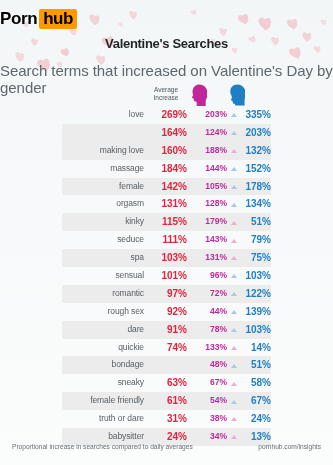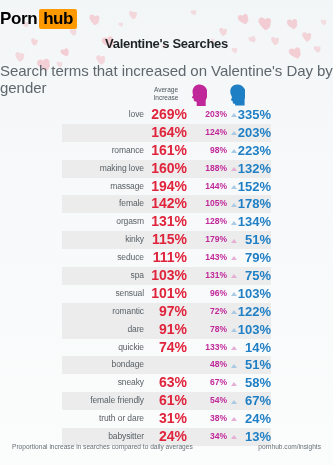--- a/index.html
+++ b/index.html
@@ -81,32 +81,32 @@
   }
   .row.odd .stripe{background:transparent;}
   .cell{position:absolute;top:0;height:100%;white-space:nowrap;}
   .c-term{
     left:62px;width:82px;text-align:right;
     font-size:8.5px;color:#585f64;font-weight:normal;
     letter-spacing:-0.1px;
   }
   .c-avg{
     left:149px;width:38px;text-align:right;
-    font-size:14px;color:#e0243c;font-weight:bold;
+    font-size:10px;color:#e0243c;font-weight:bold;
   }
   .c-f{
     left:191px;width:36px;text-align:right;
     font-size:8.5px;color:#c0289a;font-weight:bold;
   }
   .c-tri{
     left:229px;width:10px;text-align:center;
   }
   .c-m{
     left:237px;width:34px;text-align:right;
-    font-size:13px;color:#1f7fc4;font-weight:bold;
+    font-size:10px;color:#1f7fc4;font-weight:bold;
   }
   .tri{
     display:inline-block;
     width:0;height:0;
     border-left:3.2px solid transparent;
     border-right:3.2px solid transparent;
     border-bottom:4.4px solid #aac9e3;
     vertical-align:middle;
     margin-top:-1px;
   }
@@ -297,40 +297,32 @@
         <div class="cell c-tri"><span class="tri"></span></div>
         <div class="cell c-m">335%</div>
       </div>
       <div class="row">
         <div class="stripe"></div>
         <div class="cell c-avg">164%</div>
         <div class="cell c-f">124%</div>
         <div class="cell c-tri"><span class="tri"></span></div>
         <div class="cell c-m">203%</div>
       </div>
-      <div class="row odd">
-        <div class="stripe"></div>
-        <div class="cell c-term">romance</div>
-        <div class="cell c-avg">161%</div>
-        <div class="cell c-f">98%</div>
-        <div class="cell c-tri"><span class="tri"></span></div>
-        <div class="cell c-m">223%</div>
-      </div>
       <div class="row">
         <div class="stripe"></div>
         <div class="cell c-term">making love</div>
         <div class="cell c-avg">160%</div>
         <div class="cell c-f">188%</div>
         <div class="cell c-tri"><span class="tri f"></span></div>
         <div class="cell c-m">132%</div>
       </div>
       <div class="row odd">
         <div class="stripe"></div>
         <div class="cell c-term">massage</div>
-        <div class="cell c-avg">194%</div>
+        <div class="cell c-avg">184%</div>
         <div class="cell c-f">144%</div>
         <div class="cell c-tri"><span class="tri"></span></div>
         <div class="cell c-m">152%</div>
       </div>
       <div class="row">
         <div class="stripe"></div>
         <div class="cell c-term">female</div>
         <div class="cell c-avg">142%</div>
         <div class="cell c-f">105%</div>
         <div class="cell c-tri"><span class="tri"></span></div>
@@ -376,20 +368,28 @@
         <div class="cell c-tri"><span class="tri"></span></div>
         <div class="cell c-m">103%</div>
       </div>
       <div class="row">
         <div class="stripe"></div>
         <div class="cell c-term">romantic</div>
         <div class="cell c-avg">97%</div>
         <div class="cell c-f">72%</div>
         <div class="cell c-tri"><span class="tri"></span></div>
         <div class="cell c-m">122%</div>
+      </div>
+      <div class="row odd">
+        <div class="stripe"></div>
+        <div class="cell c-term">rough sex</div>
+        <div class="cell c-avg">92%</div>
+        <div class="cell c-f">44%</div>
+        <div class="cell c-tri"><span class="tri"></span></div>
+        <div class="cell c-m">139%</div>
       </div>
       <div class="row">
         <div class="stripe"></div>
         <div class="cell c-term">dare</div>
         <div class="cell c-avg">91%</div>
         <div class="cell c-f">78%</div>
         <div class="cell c-tri"><span class="tri"></span></div>
         <div class="cell c-m">103%</div>
       </div>
       <div class="row odd">

